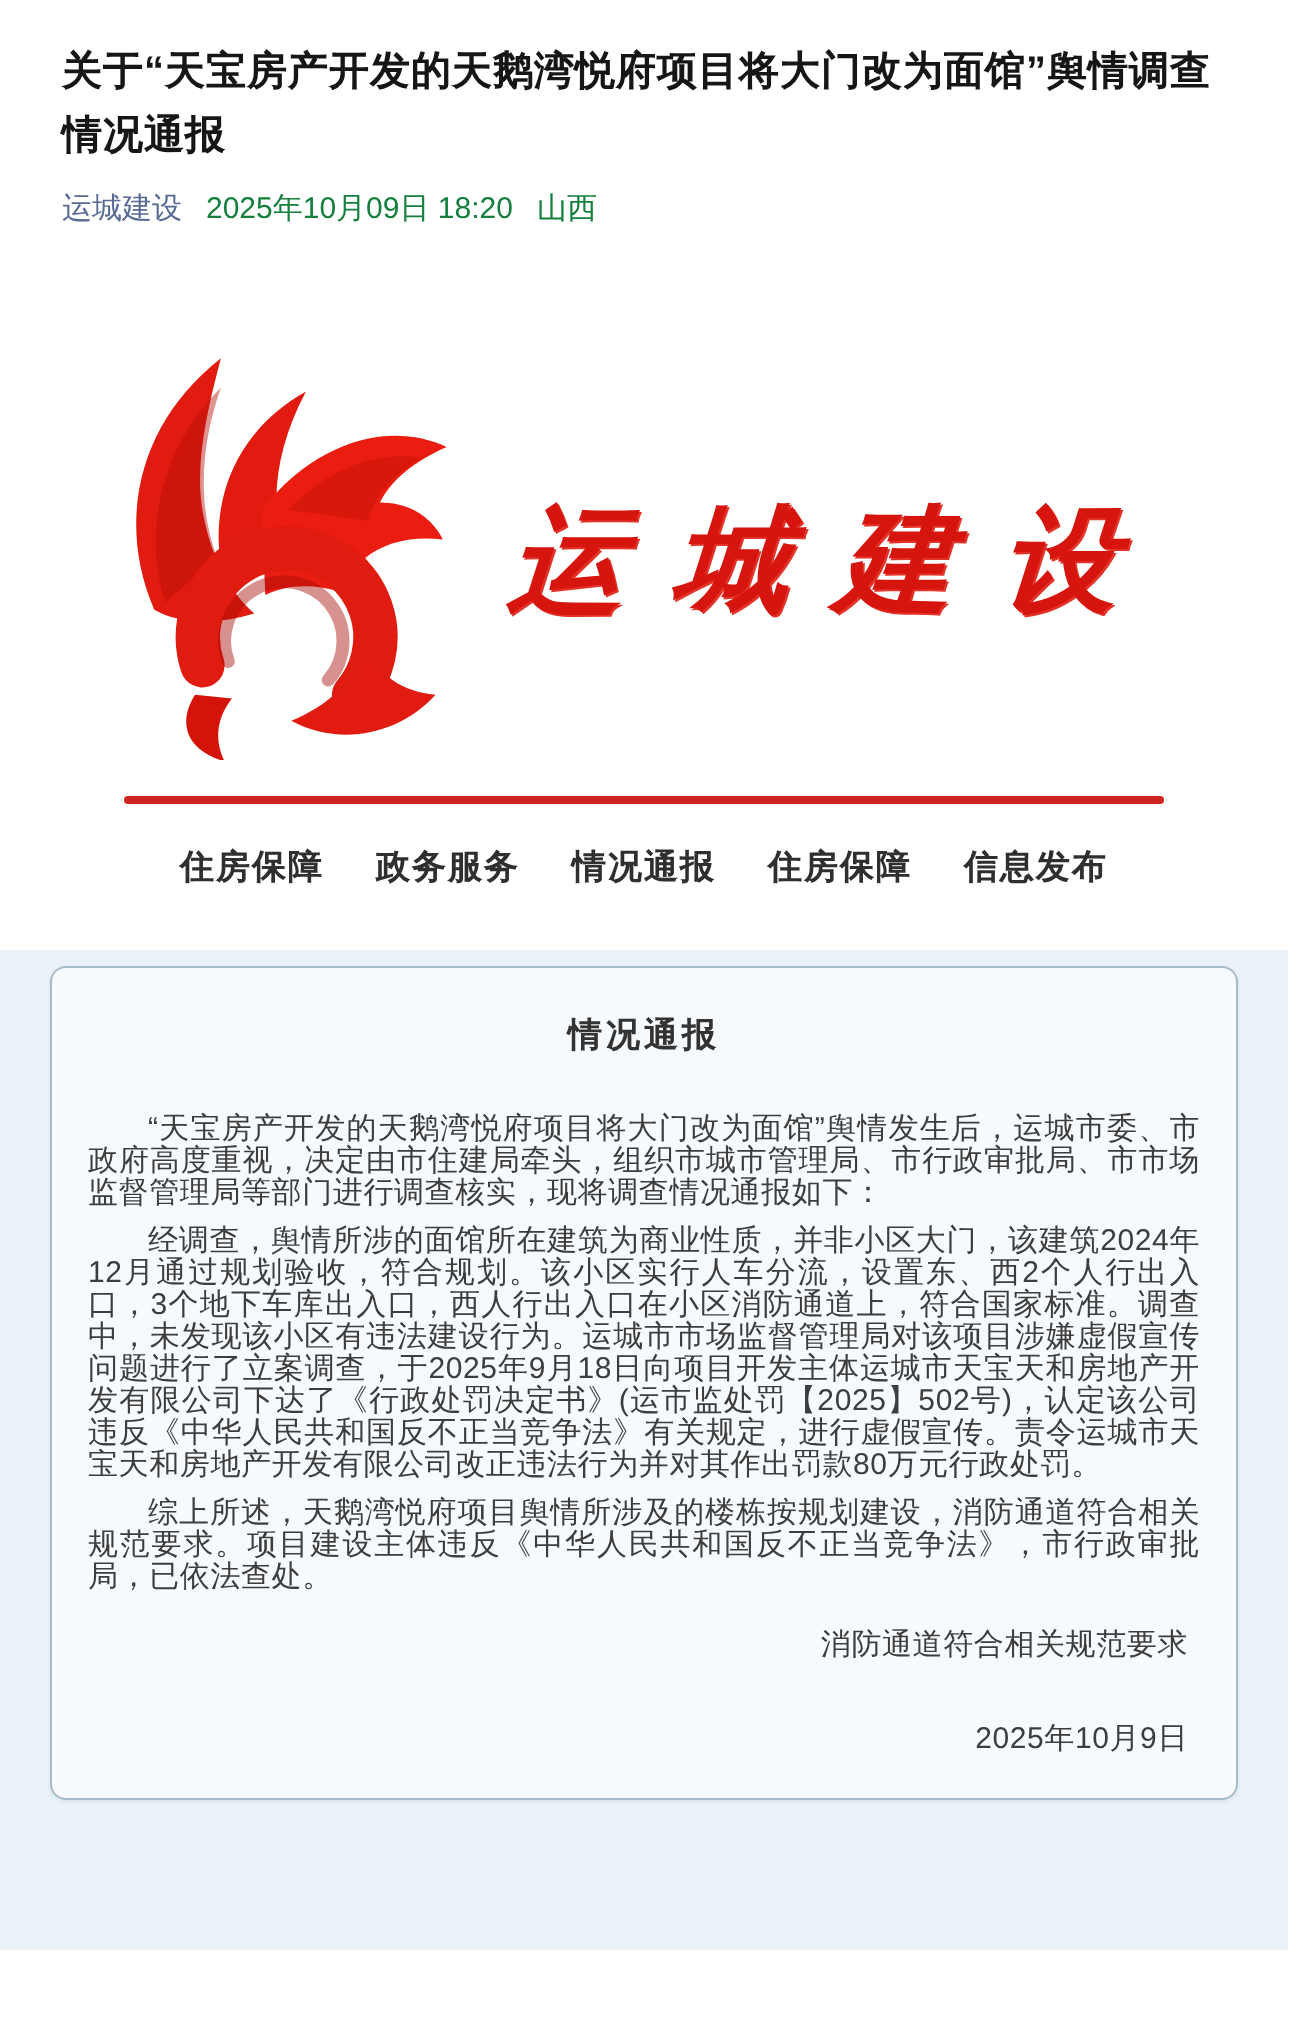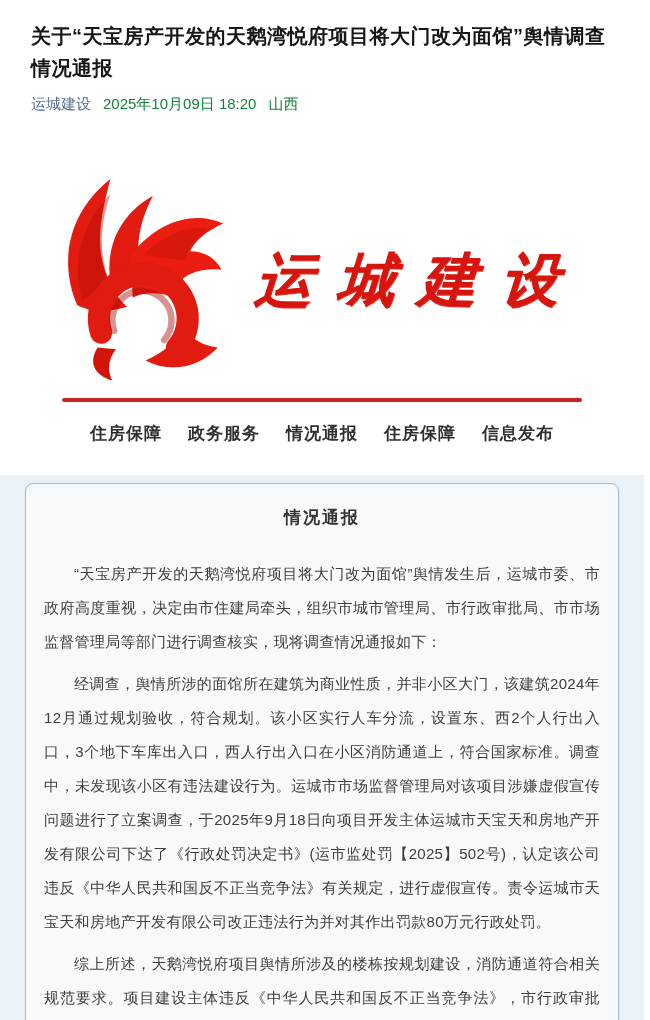--- a/index.html
+++ b/index.html
@@ -94,21 +94,21 @@
   .notice-title {
     text-align: center;
     font-size: 17px;
     font-weight: 700;
     color: #333333;
     margin: 8px 0 28px 0;
     letter-spacing: 2px;
   }
   .notice-box p.body-para {
     font-size: 15px;
-    line-height: 34px;
+    line-height: 16px;
     color: #3d3d3d;
     text-align: justify;
     text-indent: 2em;
     margin-bottom: 8px;
     letter-spacing: 0.3px;
   }
   .notice-box p.sig-line {
     font-size: 15px;
     line-height: 27px;
     color: #3d3d3d;
@@ -164,18 +164,18 @@
       <span>信息发布</span>
     </nav>
   </div>
 
   <section class="notice-section">
     <div class="notice-box">
       <h2 class="notice-title">情况通报</h2>
       <p class="body-para">“天宝房产开发的天鹅湾悦府项目将大门改为面馆”舆情发生后，运城市委、市政府高度重视，决定由市住建局牵头，组织市城市管理局、市行政审批局、市市场监督管理局等部门进行调查核实，现将调查情况通报如下：</p>
       <p class="body-para">经调查，舆情所涉的面馆所在建筑为商业性质，并非小区大门，该建筑2024年12月通过规划验收，符合规划。该小区实行人车分流，设置东、西2个人行出入口，3个地下车库出入口，西人行出入口在小区消防通道上，符合国家标准。调查中，未发现该小区有违法建设行为。运城市市场监督管理局对该项目涉嫌虚假宣传问题进行了立案调查，于2025年9月18日向项目开发主体运城市天宝天和房地产开发有限公司下达了《行政处罚决定书》(运市监处罚【2025】502号)，认定该公司违反《中华人民共和国反不正当竞争法》有关规定，进行虚假宣传。责令运城市天宝天和房地产开发有限公司改正违法行为并对其作出罚款80万元行政处罚。</p>
       <p class="body-para">综上所述，天鹅湾悦府项目舆情所涉及的楼栋按规划建设，消防通道符合相关规范要求。项目建设主体违反《中华人民共和国反不正当竞争法》，市行政审批局，已依法查处。</p>
-      <p class="sig-line">现将调查情况通报如下</p>
+      <p class="sig-line">消防通道符合相关规范要求</p>
       <p class="sig-line sig-date">2025年10月9日</p>
     </div>
   </section>
 
 </div>
 
 </body></html>

